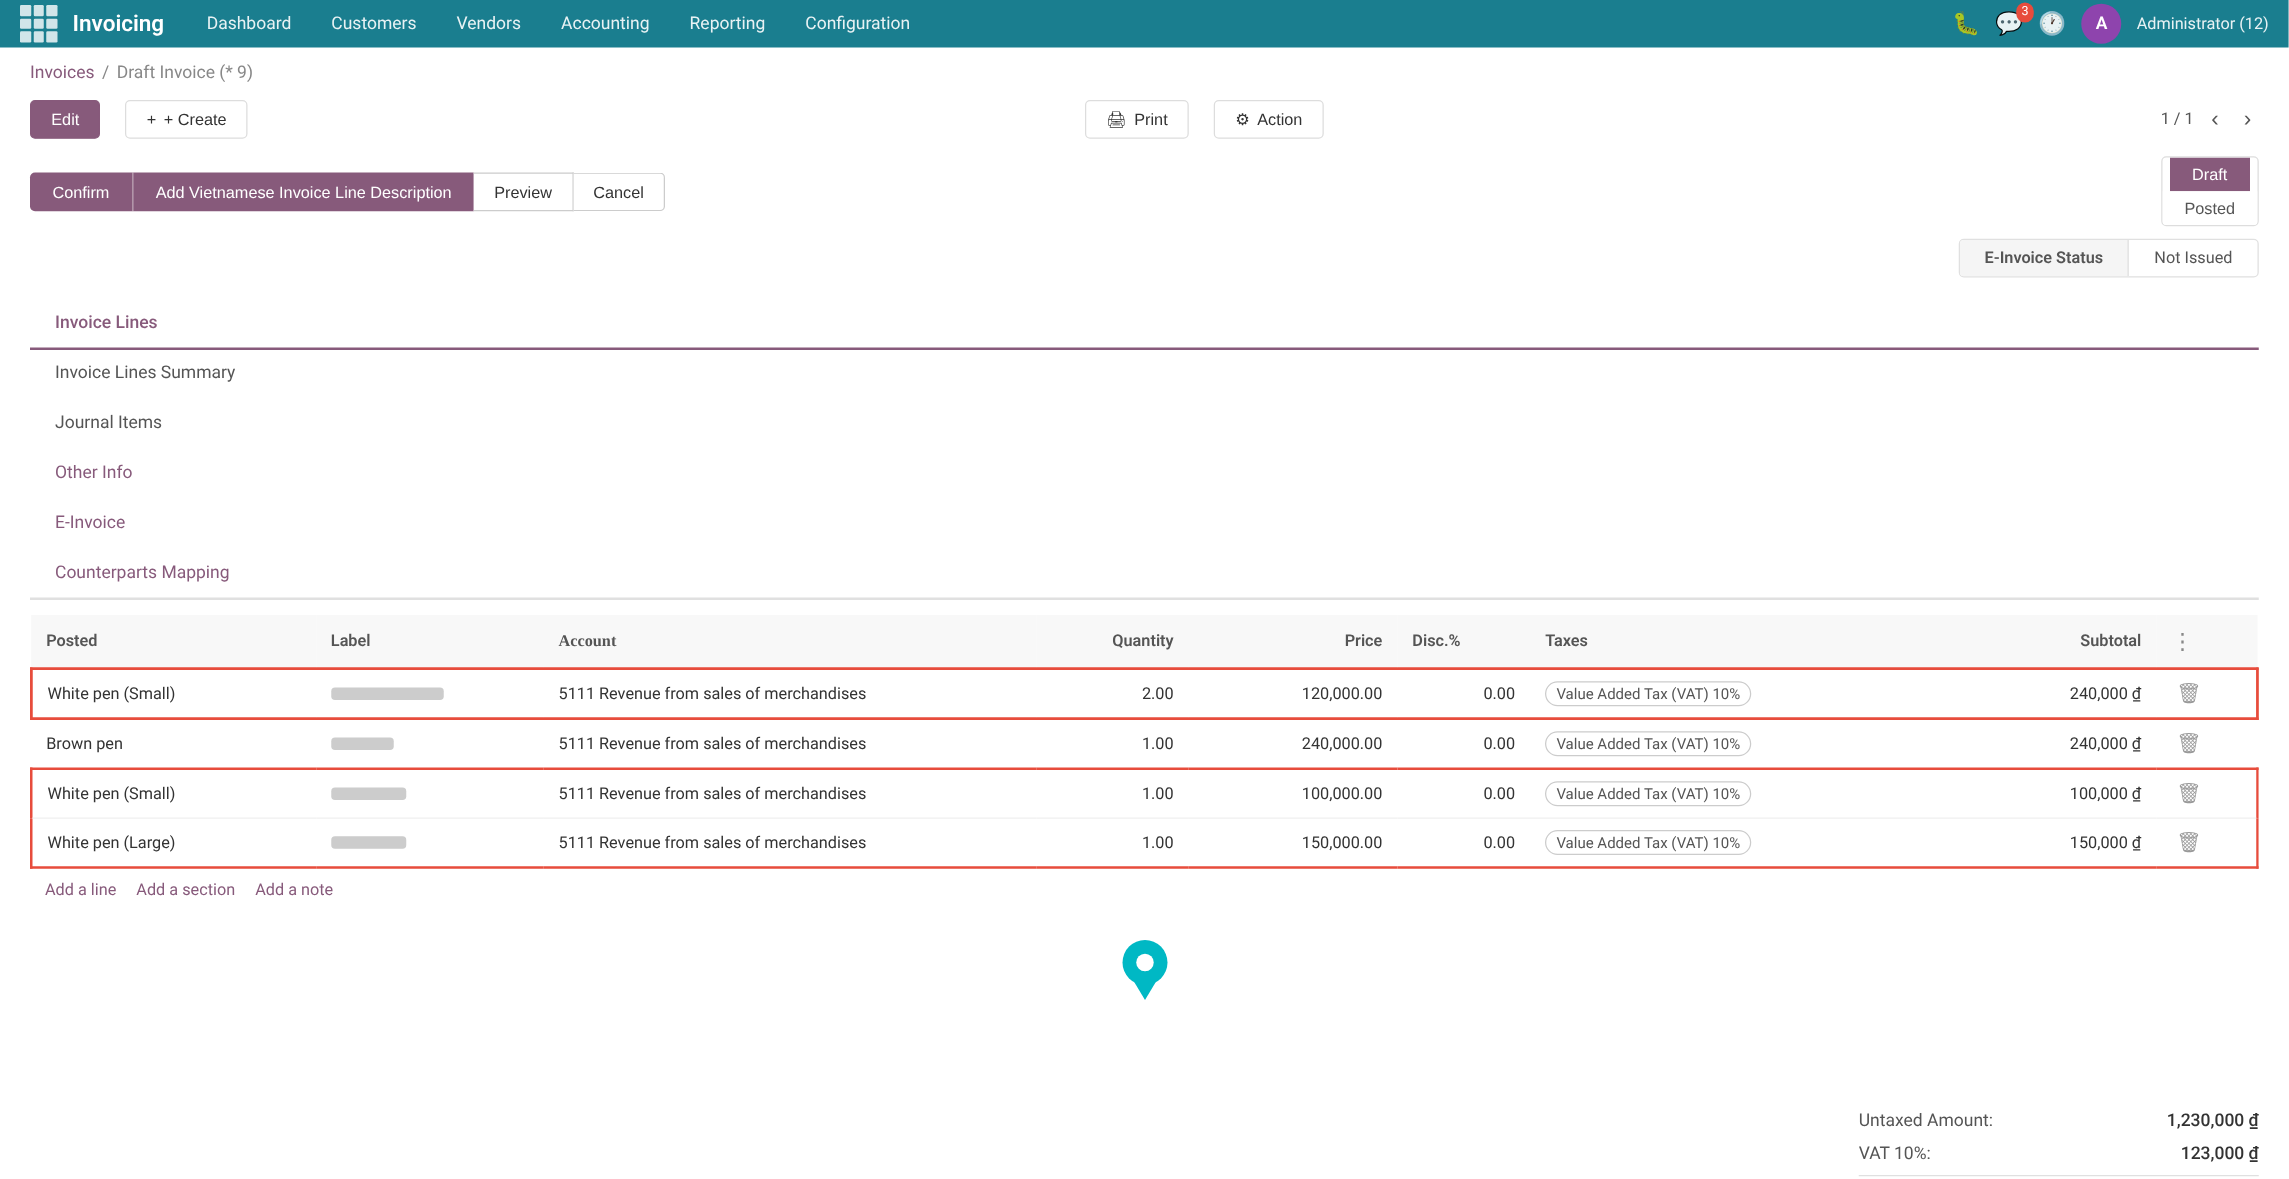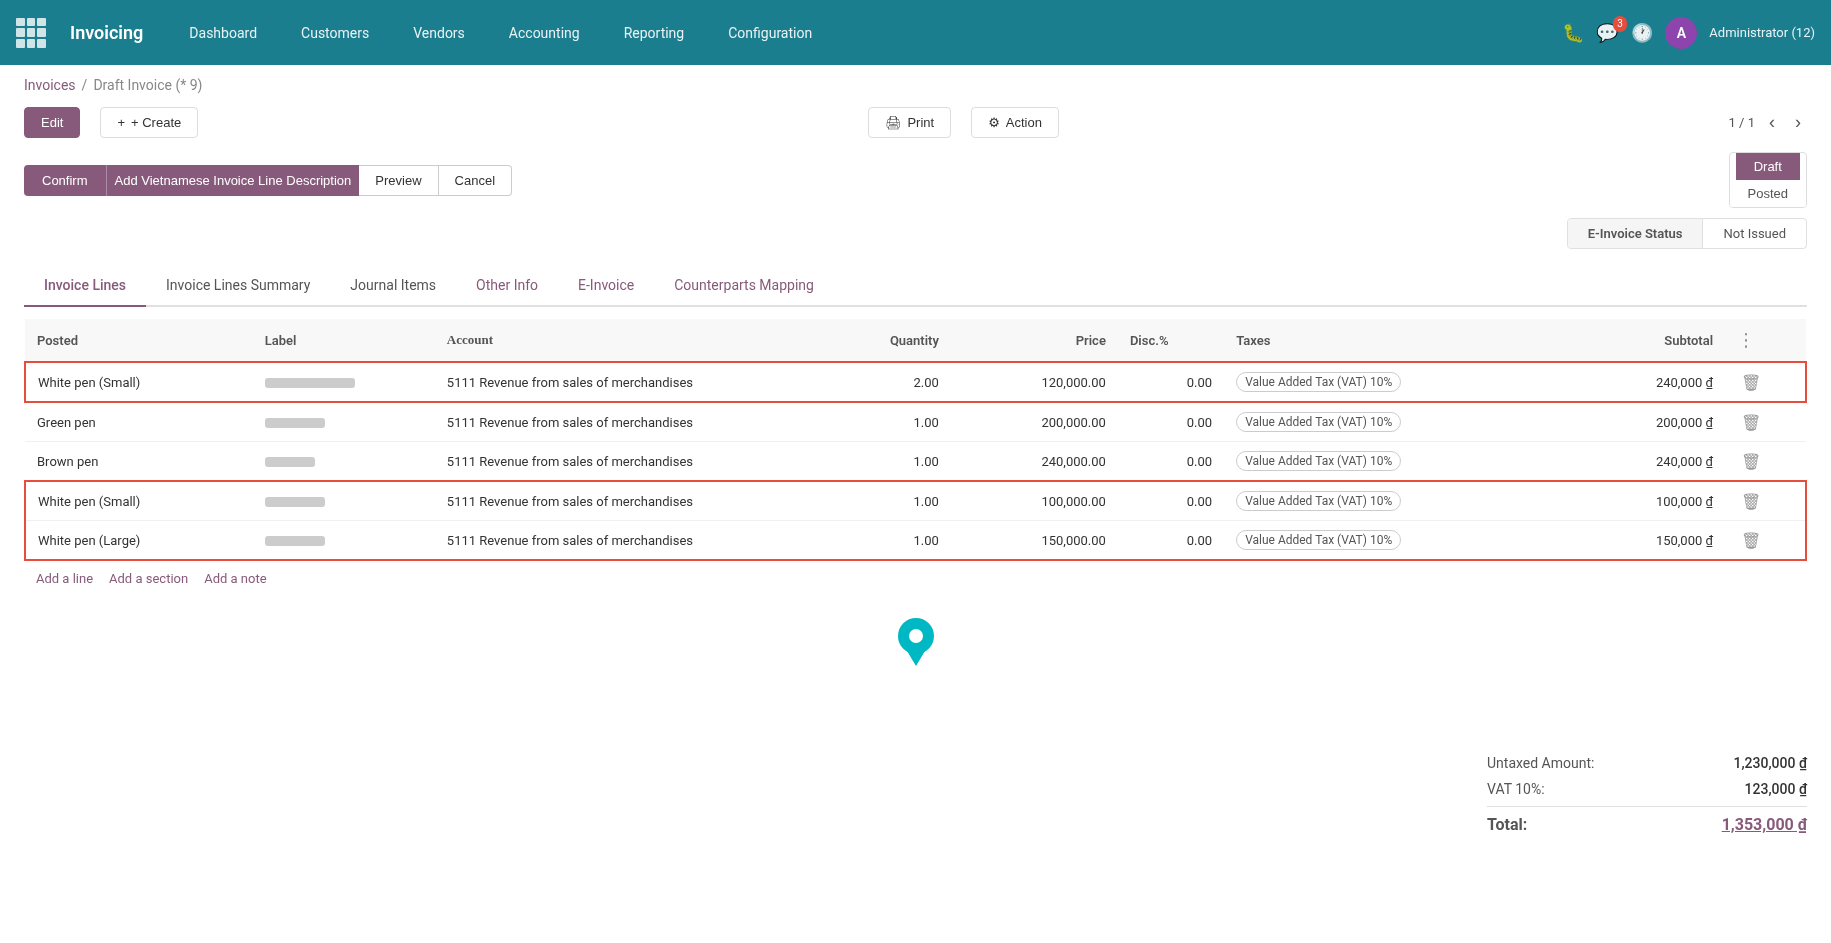--- a/index.html
+++ b/index.html
@@ -3,23 +3,23 @@
   <meta charset="utf-8">
   <style>
     * { box-sizing: border-box; margin: 0; padding: 0; }
     body { font-family: -apple-system, BlinkMacSystemFont, 'Segoe UI', Roboto, sans-serif; font-size: 14px; background: #fff; color: #333; }
 
     
     .topnav {
       background: #1a7e8f;
       display: flex;
       align-items: center;
-      height: 65px;
+      height: 38px;
       padding: 0 16px;
-      gap: 16px;
+      gap: 4px;
     }
     .topnav-app-icon {
       width: 30px; height: 30px;
       display: grid; grid-template-columns: 1fr 1fr 1fr; gap: 2px;
       margin-right: 8px;
     }
     .topnav-app-icon span {
       background: rgba(255,255,255,0.8);
       border-radius: 1px;
     }
@@ -97,21 +97,21 @@
     .pager-btn { cursor: pointer; font-size: 18px; color: #555; background: none; border: none; padding: 2px 6px; }
     .btn-confirm {
       background: #875a7b; color: #fff;
       border: none; border-radius: 4px 0 0 4px;
       padding: 8px 18px;
       cursor: pointer; font-size: 13px; font-weight: 500;
     }
     .btn-viet {
       background: #875a7b; color: #fff;
       border: none; border-left: 1px solid rgba(255,255,255,0.3);
-      padding: 8px 8px;
+      padding: 8px 18px;
       cursor: pointer; font-size: 13px; font-weight: 500;
       border-radius: 0;
     }
     .btn-preview {
       background: #fff; color: #333;
       border: 1px solid #ccc; border-left: none;
       padding: 7px 16px;
       cursor: pointer; font-size: 13px;
     }
     .btn-cancel {
@@ -327,21 +327,21 @@
 </div>
 
 <div style="display:flex; justify-content:flex-end; padding: 4px 24px 0;">
   <div style="display:flex; border:1px solid #e0e0e0; border-radius:4px; overflow:hidden;">
     <div style="background:#f5f5f5; padding:7px 20px; font-weight:600; font-size:13px; color:#555; border-right:1px solid #e0e0e0;">E-Invoice Status</div>
     <div style="padding:7px 20px; font-size:13px; color:#555;">Not Issued</div>
   </div>
 </div>
 
 <div class="content">
-  <div class="tabs" style="margin-top:16px;">
+  <div class="tabs" style="margin-top:16px;flex-direction:column;">
     <div class="tab active">Invoice Lines</div>
     <div class="tab">Invoice Lines Summary</div>
     <div class="tab">Journal Items</div>
     <div class="tab purple">Other Info</div>
     <div class="tab purple">E-Invoice</div>
     <div class="tab purple">Counterparts Mapping</div>
   </div>
 
   <div style="overflow-x:auto;">
     <table class="invoice-table">
@@ -366,33 +366,20 @@
     <td style="border-top: 2px solid rgb(231, 76, 60); border-bottom: 2px solid rgb(231, 76, 60);">
       <span class="blurred" style="width:90px;"></span>
     </td>
     <td style="border-top: 2px solid rgb(231, 76, 60); border-bottom: 2px solid rgb(231, 76, 60);">5111 Revenue from sales of merchandises</td>
     <td style="text-align: right; border-top: 2px solid rgb(231, 76, 60); border-bottom: 2px solid rgb(231, 76, 60);">2.00</td>
     <td style="text-align: right; border-top: 2px solid rgb(231, 76, 60); border-bottom: 2px solid rgb(231, 76, 60);">120,000.00</td>
     <td style="text-align: right; border-top: 2px solid rgb(231, 76, 60); border-bottom: 2px solid rgb(231, 76, 60);">0.00</td>
     <td style="border-top: 2px solid rgb(231, 76, 60); border-bottom: 2px solid rgb(231, 76, 60);"><span class="tax-badge">Value Added Tax (VAT) 10%</span></td>
     <td style="text-align: right; border-top: 2px solid rgb(231, 76, 60); border-bottom: 2px solid rgb(231, 76, 60);">240,000 ₫</td>
     <td style="border-top: 2px solid rgb(231, 76, 60); border-bottom: 2px solid rgb(231, 76, 60); border-right: 2px solid rgb(231, 76, 60);"><button class="delete-btn">🗑</button></td>
-  </tr>
-          <tr>
-    <td>Green pen</td>
-    <td>
-      <span class="blurred" style="width:60px;"></span>
-    </td>
-    <td>5111 Revenue from sales of merchandises</td>
-    <td style="text-align:right;">1.00</td>
-    <td style="text-align:right;">200,000.00</td>
-    <td style="text-align:right;">0.00</td>
-    <td><span class="tax-badge">Value Added Tax (VAT) 10%</span></td>
-    <td style="text-align:right;">200,000 ₫</td>
-    <td><button class="delete-btn">🗑</button></td>
   </tr>
           <tr>
     <td>Brown pen</td>
     <td>
       <span class="blurred" style="width:50px;"></span>
     </td>
     <td>5111 Revenue from sales of merchandises</td>
     <td style="text-align:right;">1.00</td>
     <td style="text-align:right;">240,000.00</td>
     <td style="text-align:right;">0.00</td>

